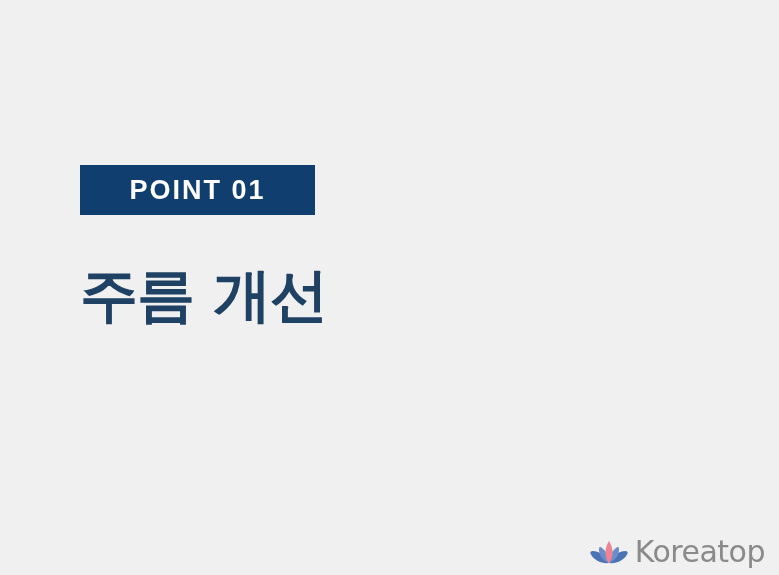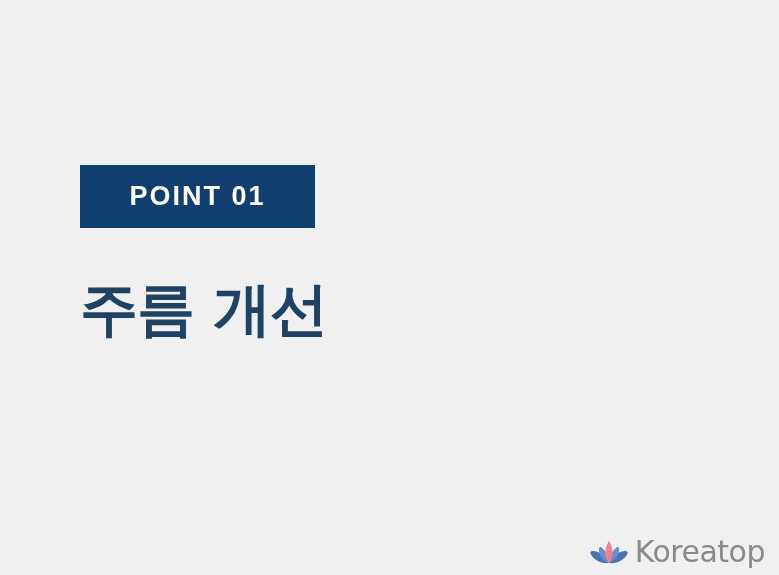--- a/index.html
+++ b/index.html
@@ -23,21 +23,21 @@
     background: #f0f0f0;
     box-sizing: border-box;
   }
 
   
   .badge {
     position: absolute;
     left: 80px;
     top: 165px;
     width: 235px;
-    height: 63px;
+    height: 50px;
     background: #103e6e;
     display: flex;
     align-items: center;
     justify-content: center;
     box-sizing: border-box;
   }
   .badge-label {
     color: #ffffff;
     font-size: 27px;
     font-weight: bold;
@@ -63,21 +63,21 @@
     color: #141414;
     font-size: 58px;
     font-weight: normal;
     letter-spacing: -1px;
   }
   .headline-line-2 {
     color: #1e4164;
     font-size: 58px;
     font-weight: bold;
     letter-spacing: -1px;
-    margin-top: 14px;
+    margin-top: 0;
   }
 
   
   .brand {
     position: absolute;
     right: 14px;
     bottom: 8px;
     display: flex;
     align-items: center;
     gap: 6px;

